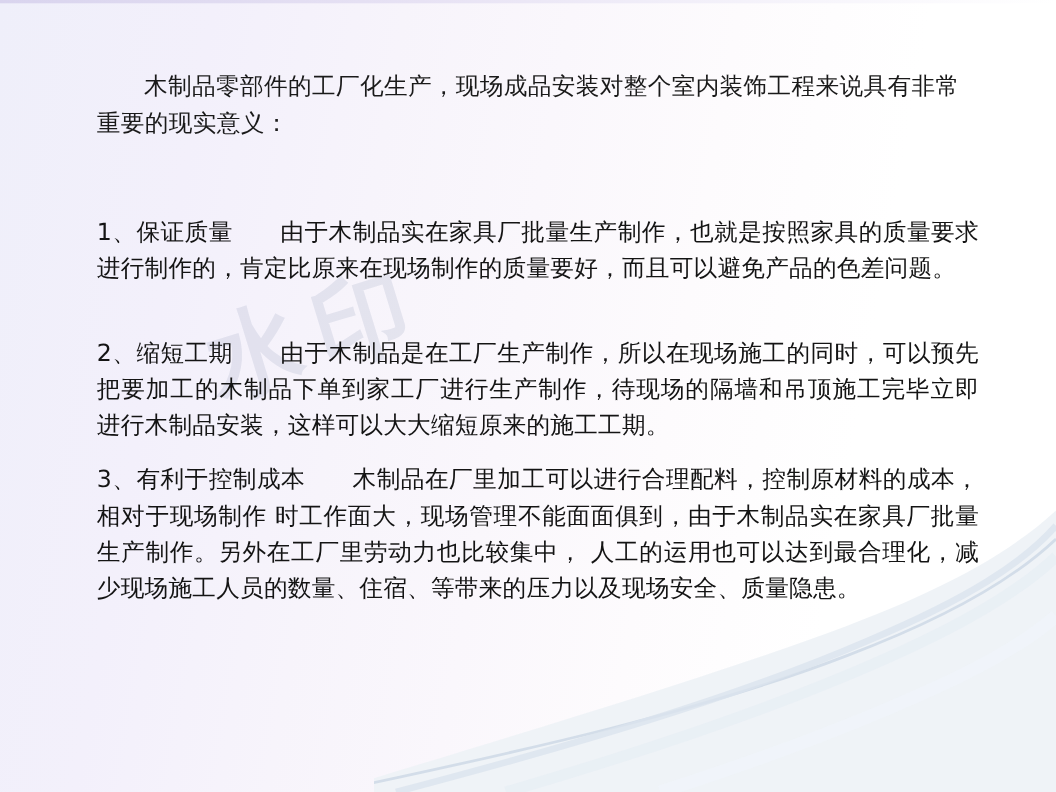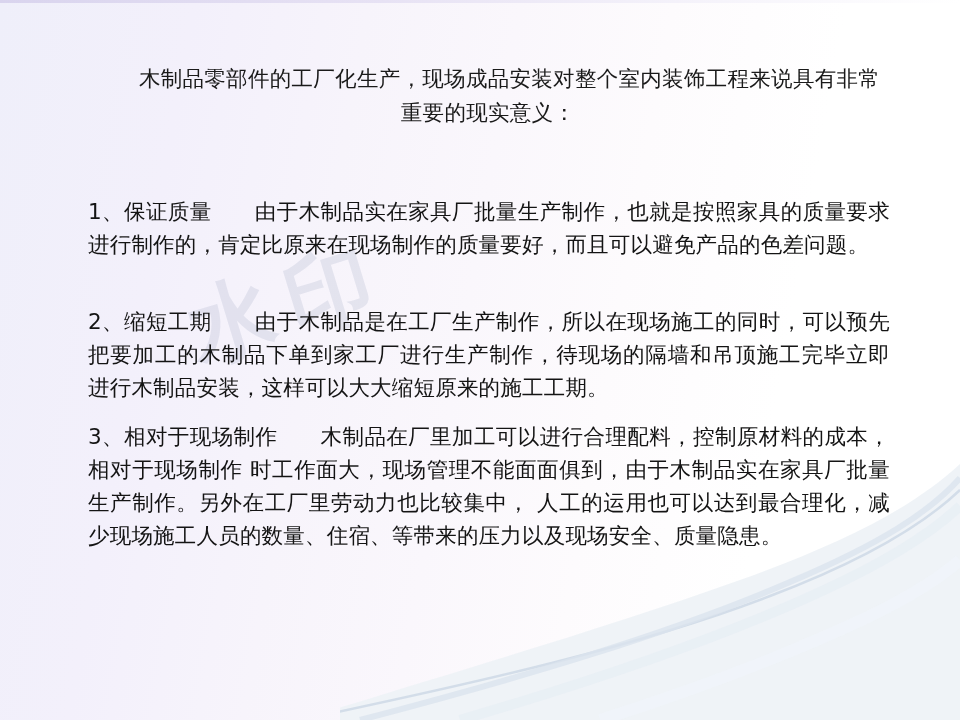--- a/index.html
+++ b/index.html
@@ -90,21 +90,20 @@
   .intro {
     position: absolute;
     left: 88px;
     top: 62px;
     width: 800px;
     font-size: 21.5px;
     line-height: 34px;
     color: #1a1a1a;
     letter-spacing: 0.3px;
     text-indent: 2em;
-    text-align: center;
   }
 
   .body-block {
     position: absolute;
     left: 88px;
     width: 802px;
     font-size: 21.5px;
     line-height: 33px;
     color: #141414;
     letter-spacing: 0.2px;
@@ -147,17 +146,17 @@
 
     <div class="body-block p1">
       <span>1、</span><span>保证质量</span><span class="gap"></span><span>由于木制品实在家具厂批量生产制作，也就是按照家具的质量要求进行制作的，肯定比原来在现场制作的质量要好，而且可以避免产品的色差问题。</span>
     </div>
 
     <div class="body-block p2">
       <span>2、</span><span>缩短工期</span><span class="gap"></span><span>由于木制品是在工厂生产制作，所以在现场施工的同时，可以预先把要加工的木制品下单到家工厂进行生产制作，待现场的隔墙和吊顶施工完毕立即进行木制品安装，这样可以大大缩短原来的施工工期。</span>
     </div>
 
     <div class="body-block p3">
-      <span>3、</span><span>相对于现场制作</span><span class="gap"></span><span>木制品在厂里加工可以进行合理配料，控制原材料的成本，相对于现场制作  时工作面大，现场管理不能面面俱到，由于木制品实在家具厂批量生产制作。另外在工厂里劳动力也比较集中， 人工的运用也可以达到最合理化，减少现场施工人员的数量、住宿、等带来的压力以及现场安全、质量隐患。</span>
+      <span>3、</span><span>有利于控制成本</span><span class="gap"></span><span>木制品在厂里加工可以进行合理配料，控制原材料的成本，相对于现场制作  时工作面大，现场管理不能面面俱到，由于木制品实在家具厂批量生产制作。另外在工厂里劳动力也比较集中， 人工的运用也可以达到最合理化，减少现场施工人员的数量、住宿、等带来的压力以及现场安全、质量隐患。</span>
     </div>
 
   </div>
 </div>
 
 </body></html>

